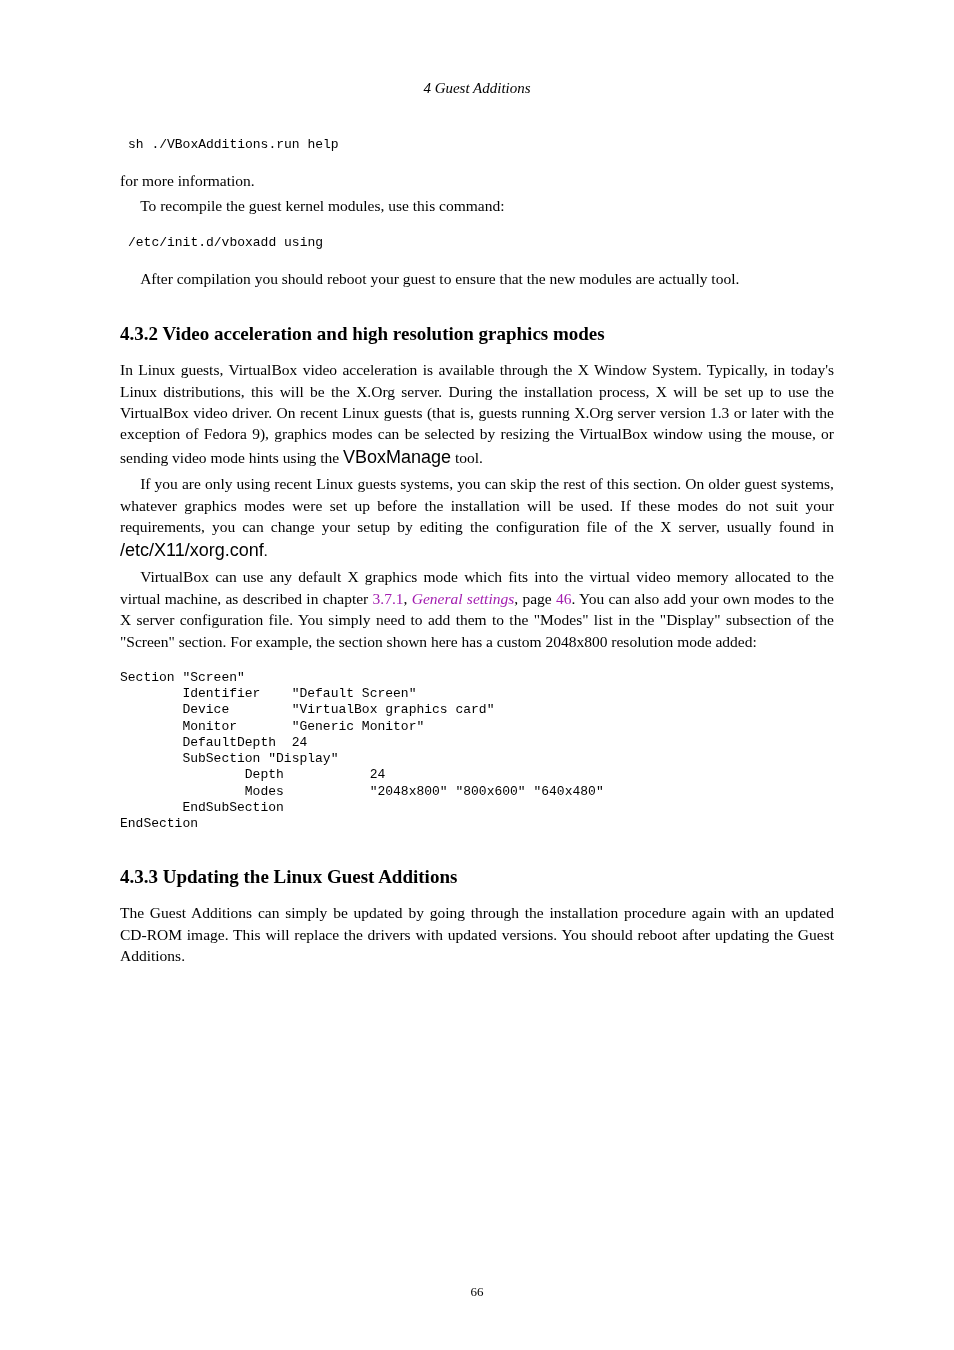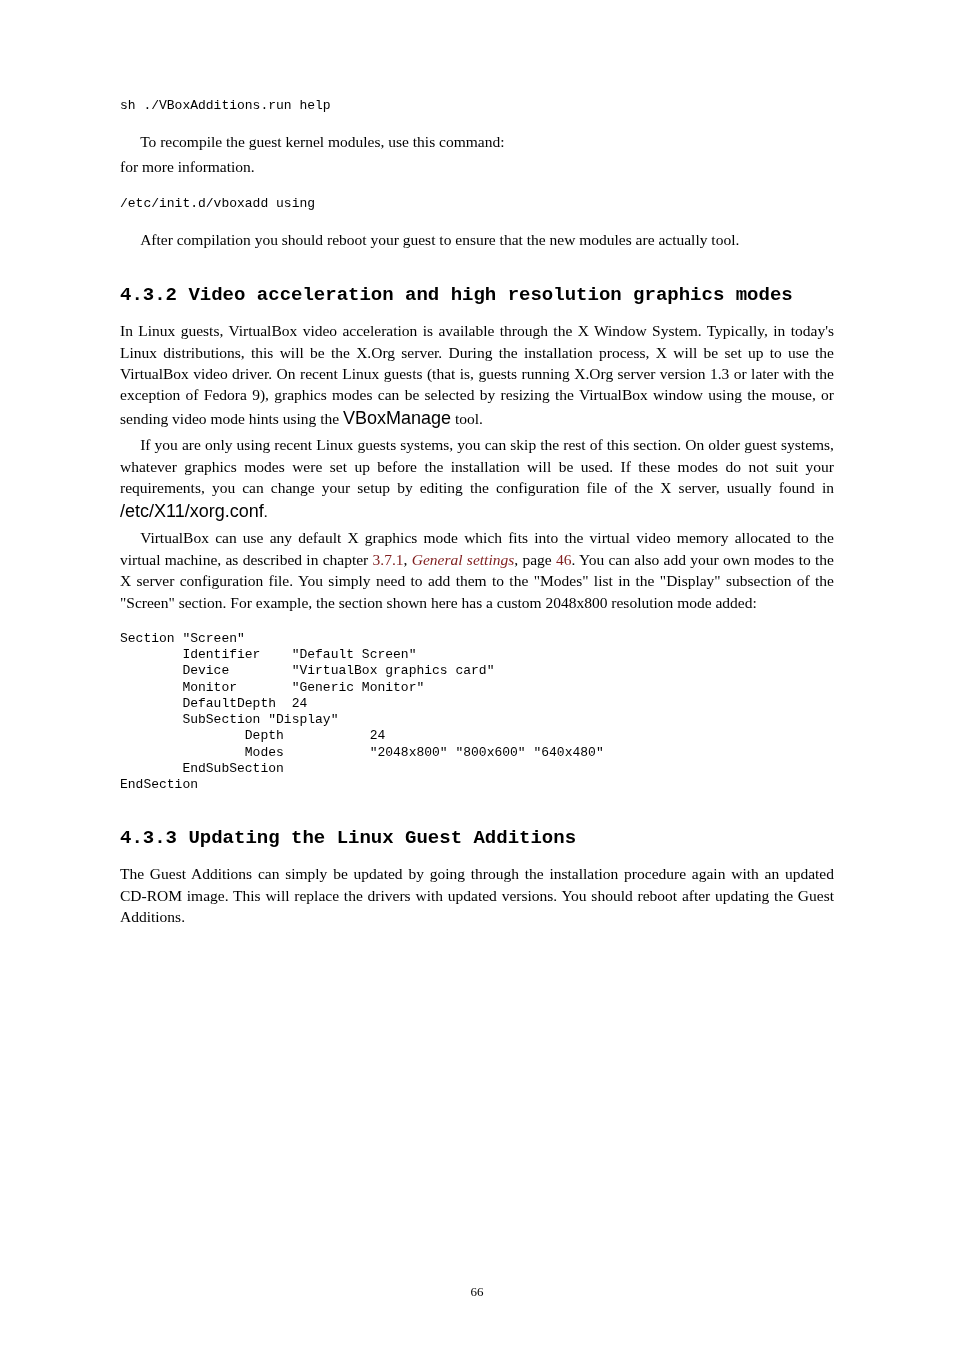--- a/index.html
+++ b/index.html
@@ -20,72 +20,73 @@
     text-align: center;
     font-style: italic;
     font-family: Georgia, serif;
     font-size: 15px;
     margin-bottom: 40px;
   }
   .code-line {
     font-family: 'Courier New', Courier, monospace;
     font-size: 13px;
     color: #000000;
-    margin: 18px 0;
+    margin: 18px 8px;
     white-space: pre;
   }
   .code-block {
     font-family: 'Courier New', Courier, monospace;
     font-size: 13px;
     color: #000000;
     margin: 18px 0;
     line-height: 1.25;
     white-space: pre;
   }
   p.body {
     font-size: 15.5px;
     line-height: 1.38;
     margin: 0 0 4px 0;
     text-align: justify;
   }
   p.indent {
     text-indent: 1.3em;
   }
   h2.section {
-    font-family: Liberation Mono, monospace;
+    font-family: Liberation Serif, serif;
     font-weight: bold;
     font-size: 19px;
     margin: 34px 0 14px 0;
   }
   .inline-code {
     font-family: Liberation Sans, sans-serif;
     font-size: 18px;
   }
   .link {
-    color: #7f1d1d;
+    color: #a21caf;
   }
   .page-number {
     position: absolute;
     bottom: 50px;
     left: 0;
     width: 100%;
     text-align: center;
     font-size: 13px;
   }
 </style>
 </head>
 <body>
 
 <div class="page">
 
+  <div class="running-header">4 Guest Additions</div>
 
   <div class="code-line">sh ./VBoxAdditions.run help</div>
 
+  <p class="body">for more information.</p>
   <p class="body indent">To recompile the guest kernel modules, use this command:</p>
-  <p class="body">for more information.</p>
 
   <div class="code-line">/etc/init.d/vboxadd using</div>
 
   <p class="body indent">After compilation you should reboot your guest to ensure that the new modules are actually tool.</p>
 
   <h2 class="section">4.3.2 Video acceleration and high resolution graphics modes</h2>
 
   <p class="body">
     <span>In Linux guests, VirtualBox video acceleration is available through the X Window System. Typically, in today's Linux distributions, this will be the X.Org server. During the installation process, X will be set up to use the VirtualBox video driver. On recent Linux guests (that is, guests running X.Org server version 1.3 or later with the exception of Fedora 9), graphics modes can be selected by resizing the VirtualBox window using the mouse, or sending video mode hints using the </span><span class="inline-code">VBoxManage</span><span> tool.</span>
   </p>

